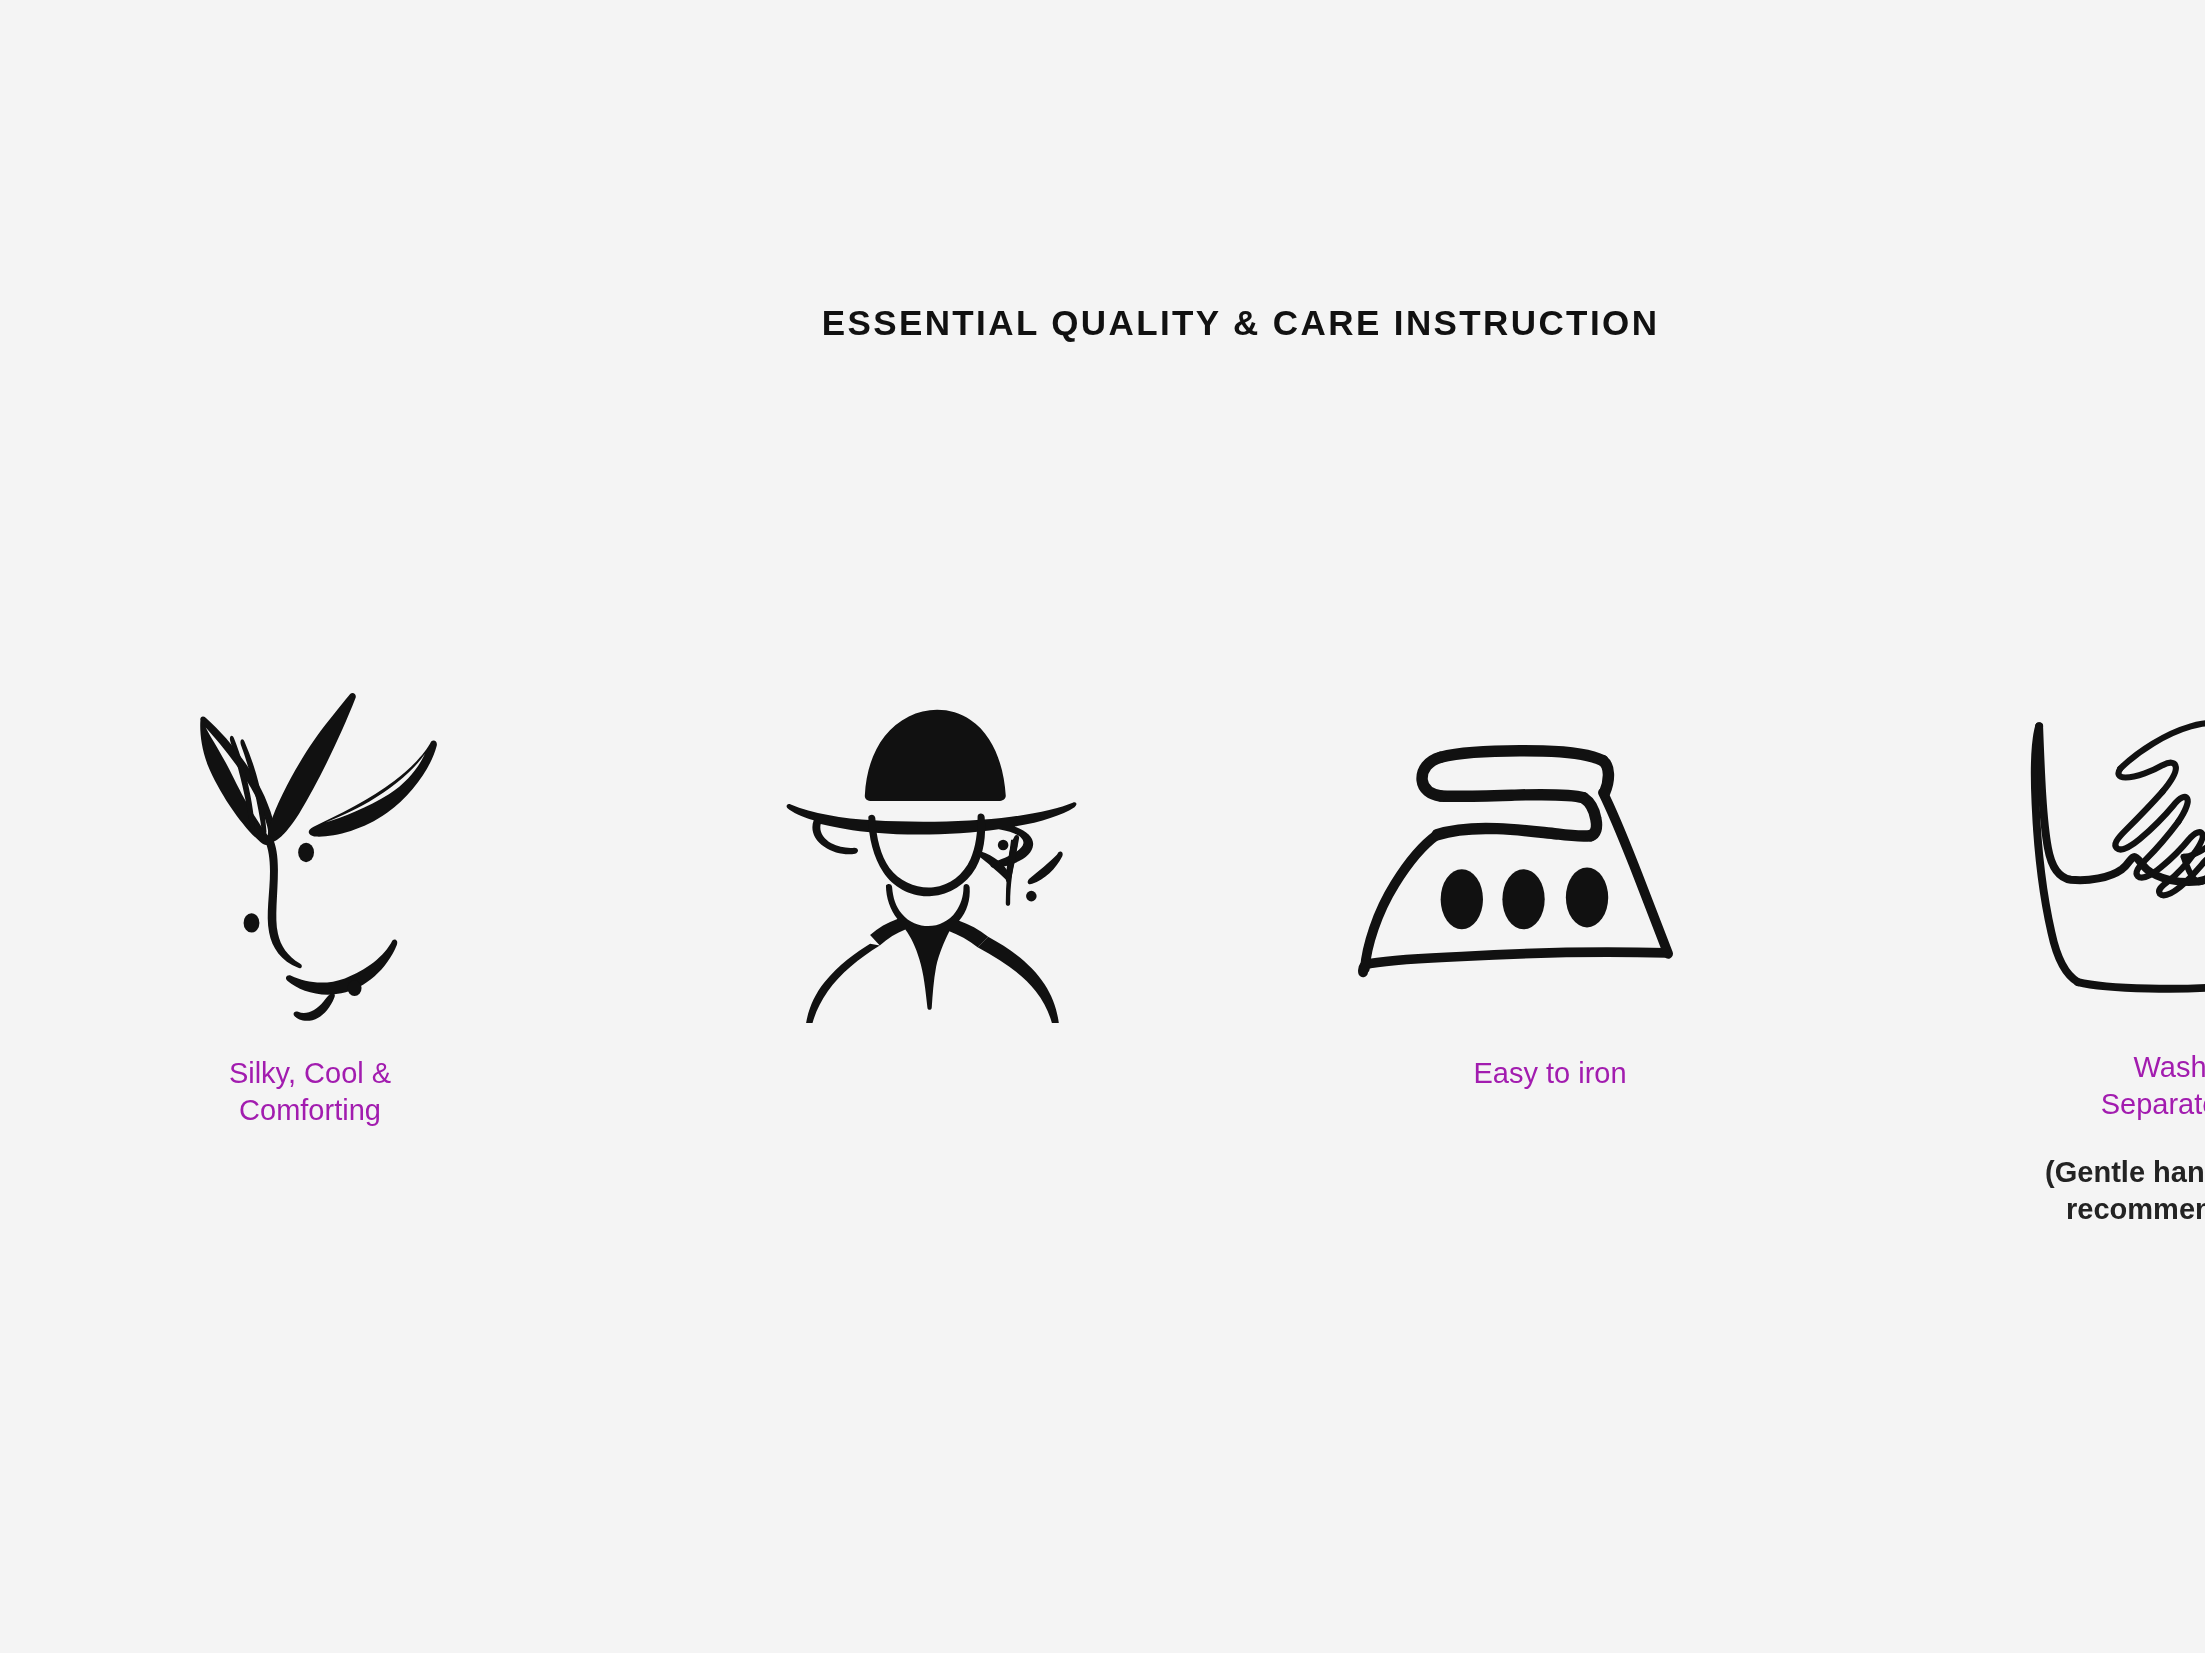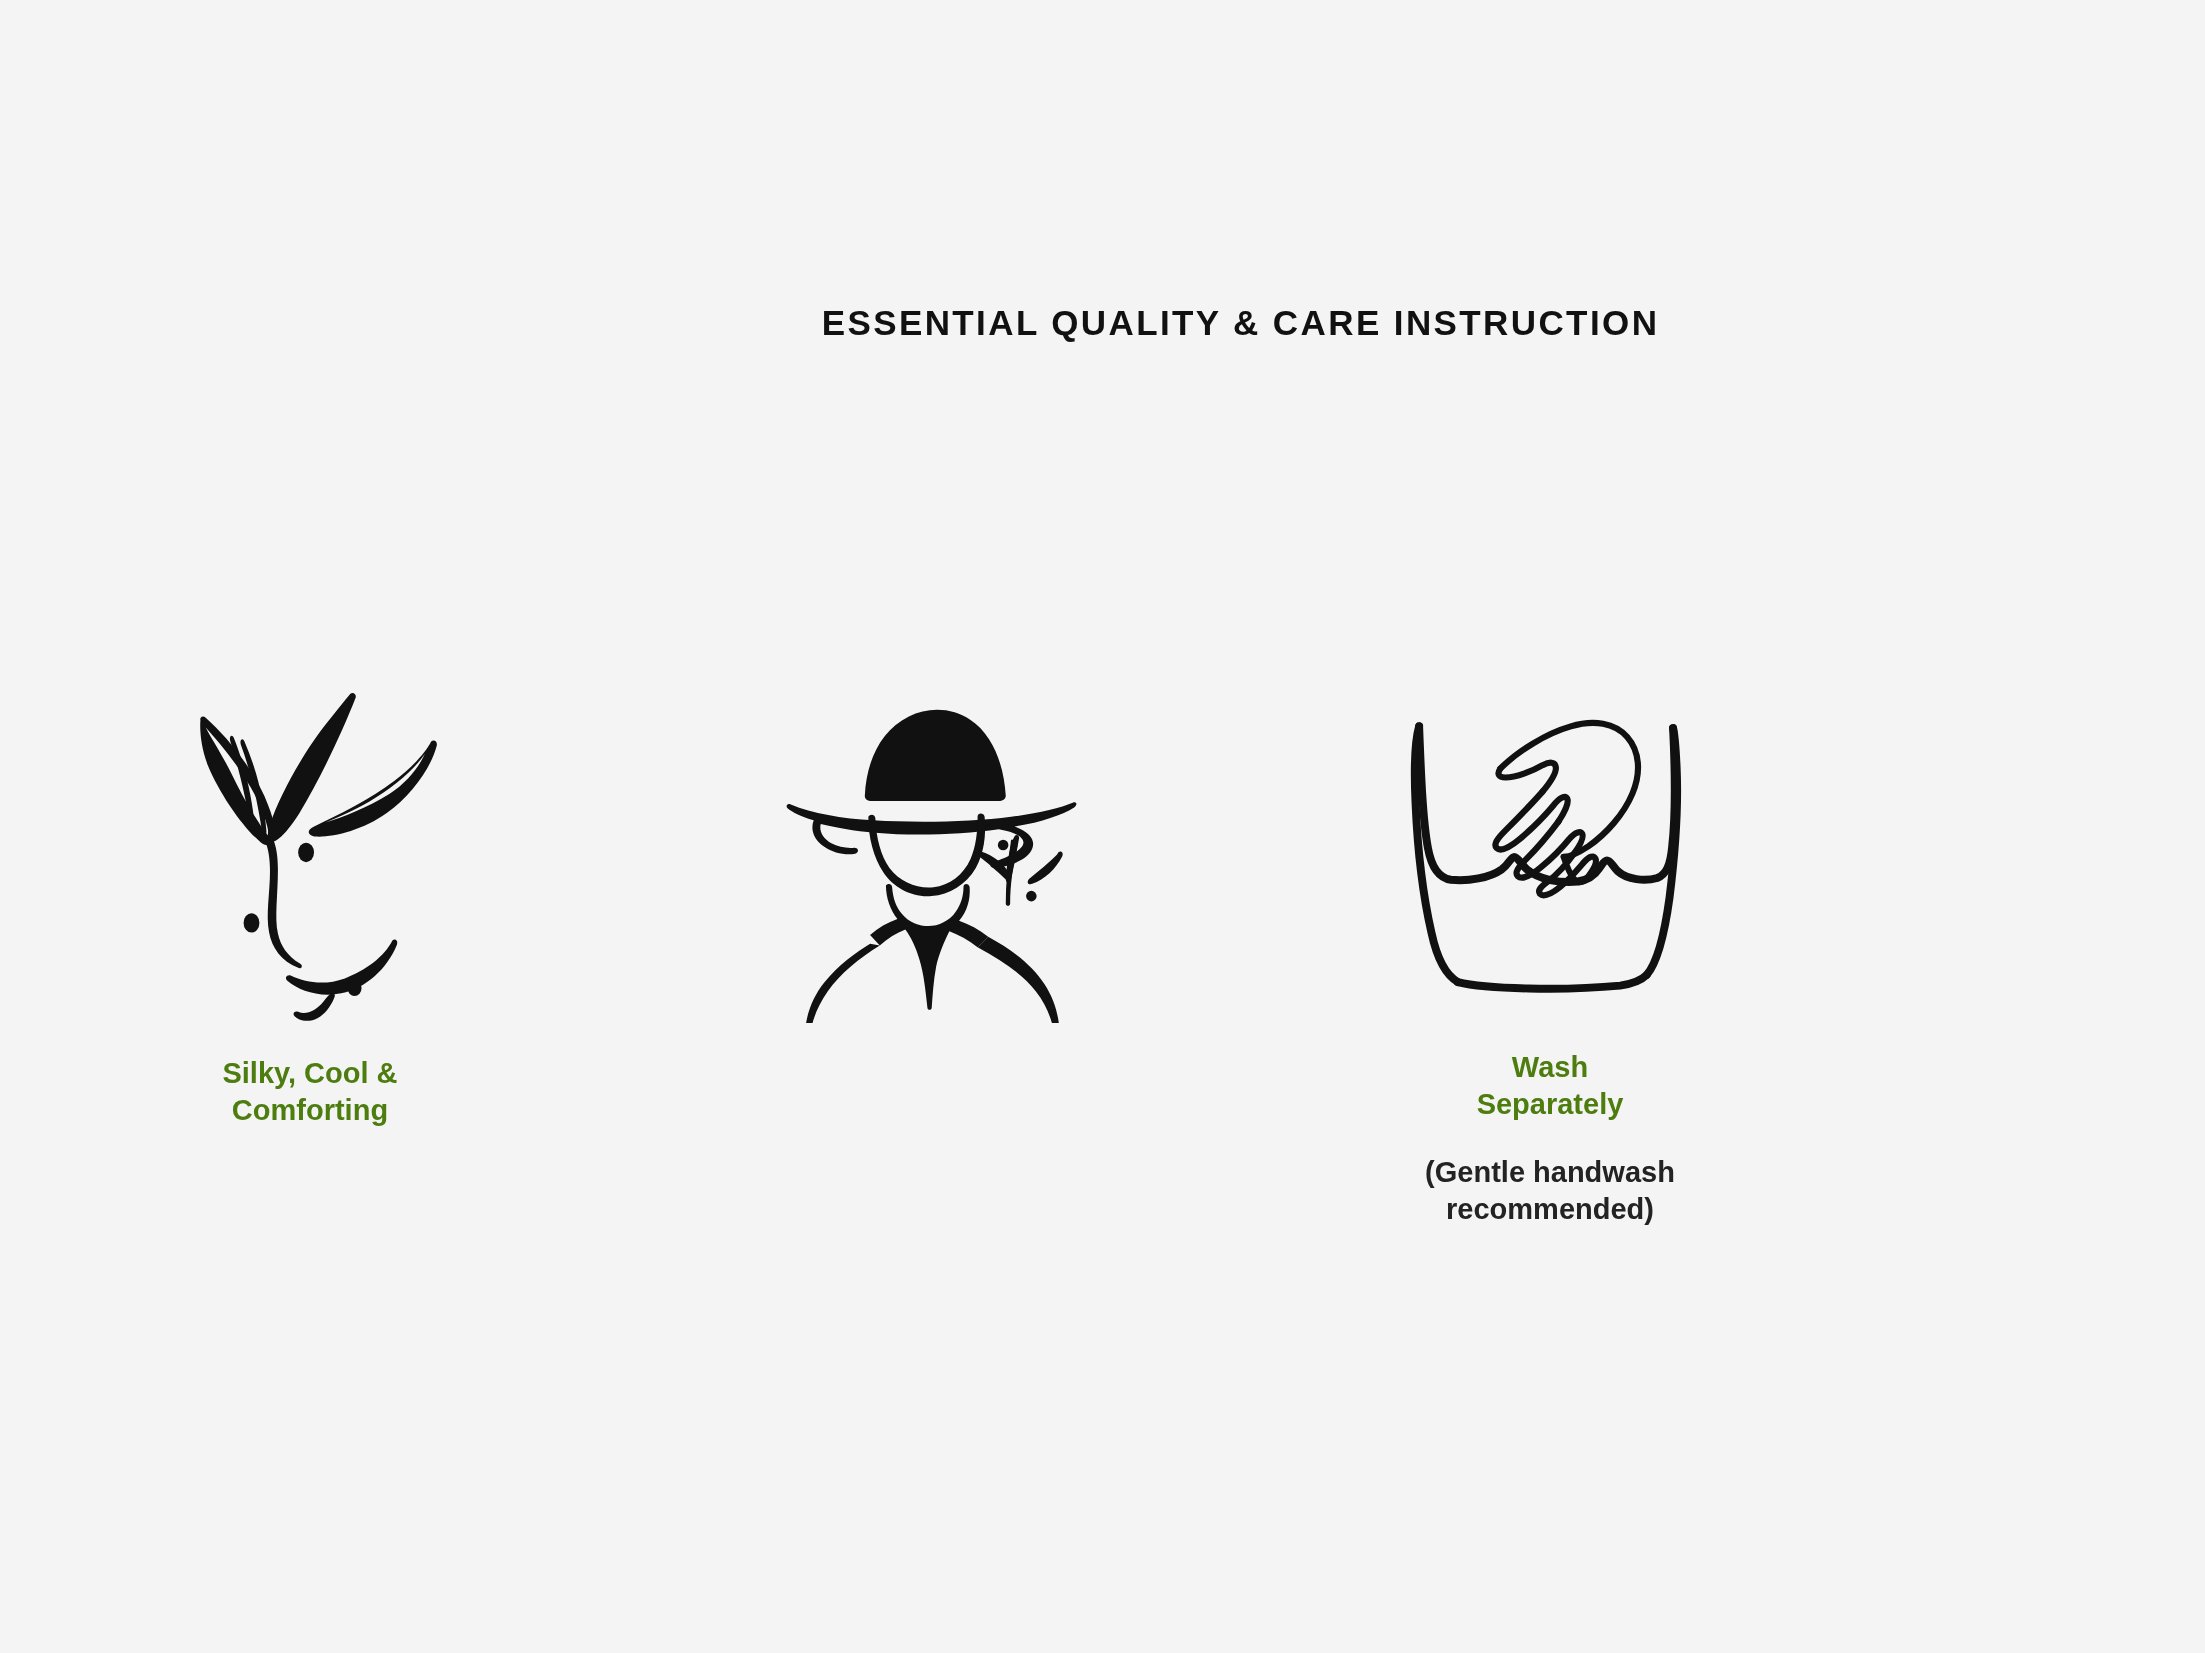--- a/index.html
+++ b/index.html
@@ -62,22 +62,22 @@
     justify-content: center;
   }
   .icon-box svg {
     display: block;
   }
 
   .caption {
     margin-top: 6.2px;
     text-align: center;
     font-size: 29px;
-    font-weight: 700;
-    color: #4d7c0f;
+    font-weight: 400;
+    color: #a21caf;
     line-height: 1.28;
     max-width: 468px;
     white-space: pre-line;
   }
   .subcaption {
     margin-top: 31px;
     text-align: center;
     font-size: 29px;
     font-weight: 700;
     color: #232323;
@@ -150,20 +150,43 @@
           <path d="M225 180 C222 178 223 174 227 175 C243 180 255 190 261 202 C263 207 260 210 256 207 C246 198 234 187 227 182 Z" fill="#111111"></path>
 
           <path d="M316 176 C319 174 322 177 320 181 C313 195 300 207 286 212 C281 214 279 210 283 206 C293 198 306 187 314 179 Z" fill="#111111"></path>
 
           <circle cx="253" cy="168" r="6" fill="#111111"></circle>
           <circle cx="285" cy="226" r="6" fill="#111111"></circle>
         </svg>
       </div>
     </div>
 
+    <div class="col">
+      <div class="icon-box">
+        <svg width="388" height="247" viewBox="0 0 440 280" fill="none" xmlns="http://www.w3.org/2000/svg">
+
+          <path d="M8 268 C7 262 10 258 16 258 C34 255 70 252 120 250 C190 246 280 244 352 246" stroke="#111111" stroke-width="11" stroke-linecap="round" fill="none"></path>
+          <path d="M354 247 C345 224 330 184 315 146 C300 108 288 80 280 64" stroke="#111111" stroke-width="11" stroke-linecap="round" fill="none"></path>
+          <path d="M10 264 C12 238 24 200 44 168 C60 142 78 122 92 112" stroke="#111111" stroke-width="11" stroke-linecap="round" fill="none"></path>
+
+          <path d="M92 112 C110 106 134 104 160 105 C186 106 208 109 228 111 C244 113 256 114 266 113" stroke="#111111" stroke-width="13" stroke-linecap="round" fill="none"></path>
+
+          <path d="M266 113 C272 111 274 104 272 94 C270 82 264 74 258 70" stroke="#111111" stroke-width="13" stroke-linecap="round" fill="none"></path>
+          <path d="M258 70 C244 66 214 66 180 67 C146 68 114 69 96 68" stroke="#111111" stroke-width="13" stroke-linecap="round" fill="none"></path>
+          <path d="M96 68 C84 66 76 60 75 50 C74 38 82 28 96 24" stroke="#111111" stroke-width="13" stroke-linecap="round" fill="none"></path>
+          <path d="M96 24 C120 18 168 16 212 17 C248 18 268 22 280 28" stroke="#111111" stroke-width="13" stroke-linecap="round" fill="none"></path>
+          <path d="M280 28 C288 34 288 50 282 64" stroke="#111111" stroke-width="13" stroke-linecap="round" fill="none"></path>
+
+          <ellipse cx="120" cy="185" rx="24" ry="34" fill="#111111"></ellipse>
+          <ellipse cx="190" cy="185" rx="24" ry="34" fill="#111111"></ellipse>
+          <ellipse cx="262" cy="183" rx="24" ry="34" fill="#111111"></ellipse>
+        </svg>
+      </div>
+      <div class="caption">Easy to iron</div>
+    </div>
 
     <div class="col">
       <div class="icon-box">
         <svg width="291" height="309" viewBox="0 0 330 350" fill="none" xmlns="http://www.w3.org/2000/svg">
 
           <path d="M16 24 C12 38 10 70 12 112 C14 158 20 214 30 258 C36 286 46 306 60 314" stroke="#111111" stroke-width="9" stroke-linecap="round" fill="none"></path>
 
           <path d="M60 314 C92 322 180 324 244 318 C258 316 268 312 274 306" stroke="#111111" stroke-width="9" stroke-linecap="round" fill="none"></path>
 
           <path d="M274 306 C286 292 294 262 300 218 C306 170 310 112 308 70 C307 48 306 34 304 26" stroke="#111111" stroke-width="9" stroke-linecap="round" fill="none"></path>

